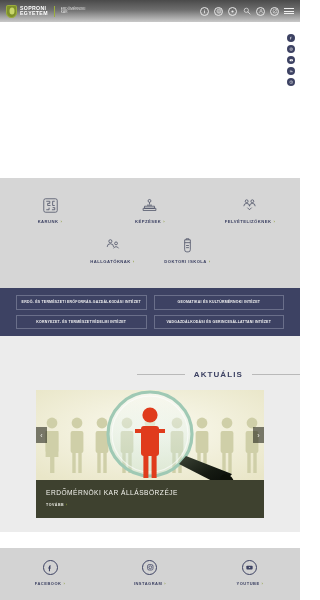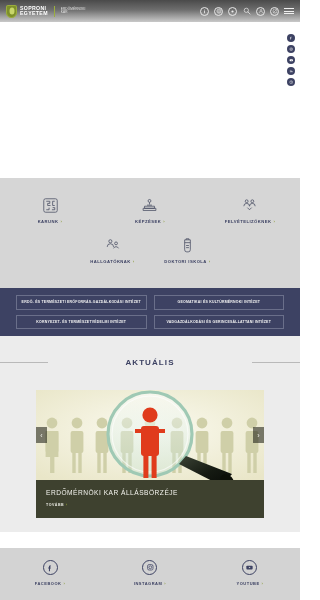--- a/index.html
+++ b/index.html
@@ -96,22 +96,22 @@
     text-align:center; padding:0 3px; cursor:pointer;
   }
   .ibox span { font-size:3.5px; font-weight:bold; letter-spacing:.22px; color:#f2f2f2; line-height:1.15; }
 
   
   .news {
     position:absolute; top:336px; left:0; width:300px; height:196px;
     background:#ececec;
   }
   .news-head {
-    display:flex; align-items:center; justify-content:space-between;
-    gap:9px; padding-top:22px;
+    display:flex; align-items:center; justify-content:flex-end;
+    gap:9px; padding-top:34px;
   }
   .news-head .ln { width:48px; height:1px; background:#b9b9b9; }
   .news-head .tt { font-size:8px; font-weight:bold; letter-spacing:1.1px; color:#3d4263; }
 
   .card {
     position:absolute; left:36px; top:54px; width:228px; height:128px;
     background:#3e412f; overflow:hidden;
   }
   .card-img { position:relative; width:100%; height:90px; overflow:hidden; background:#f3f1dc; }
   .card-img svg { display:block; width:100%; height:100%; }

